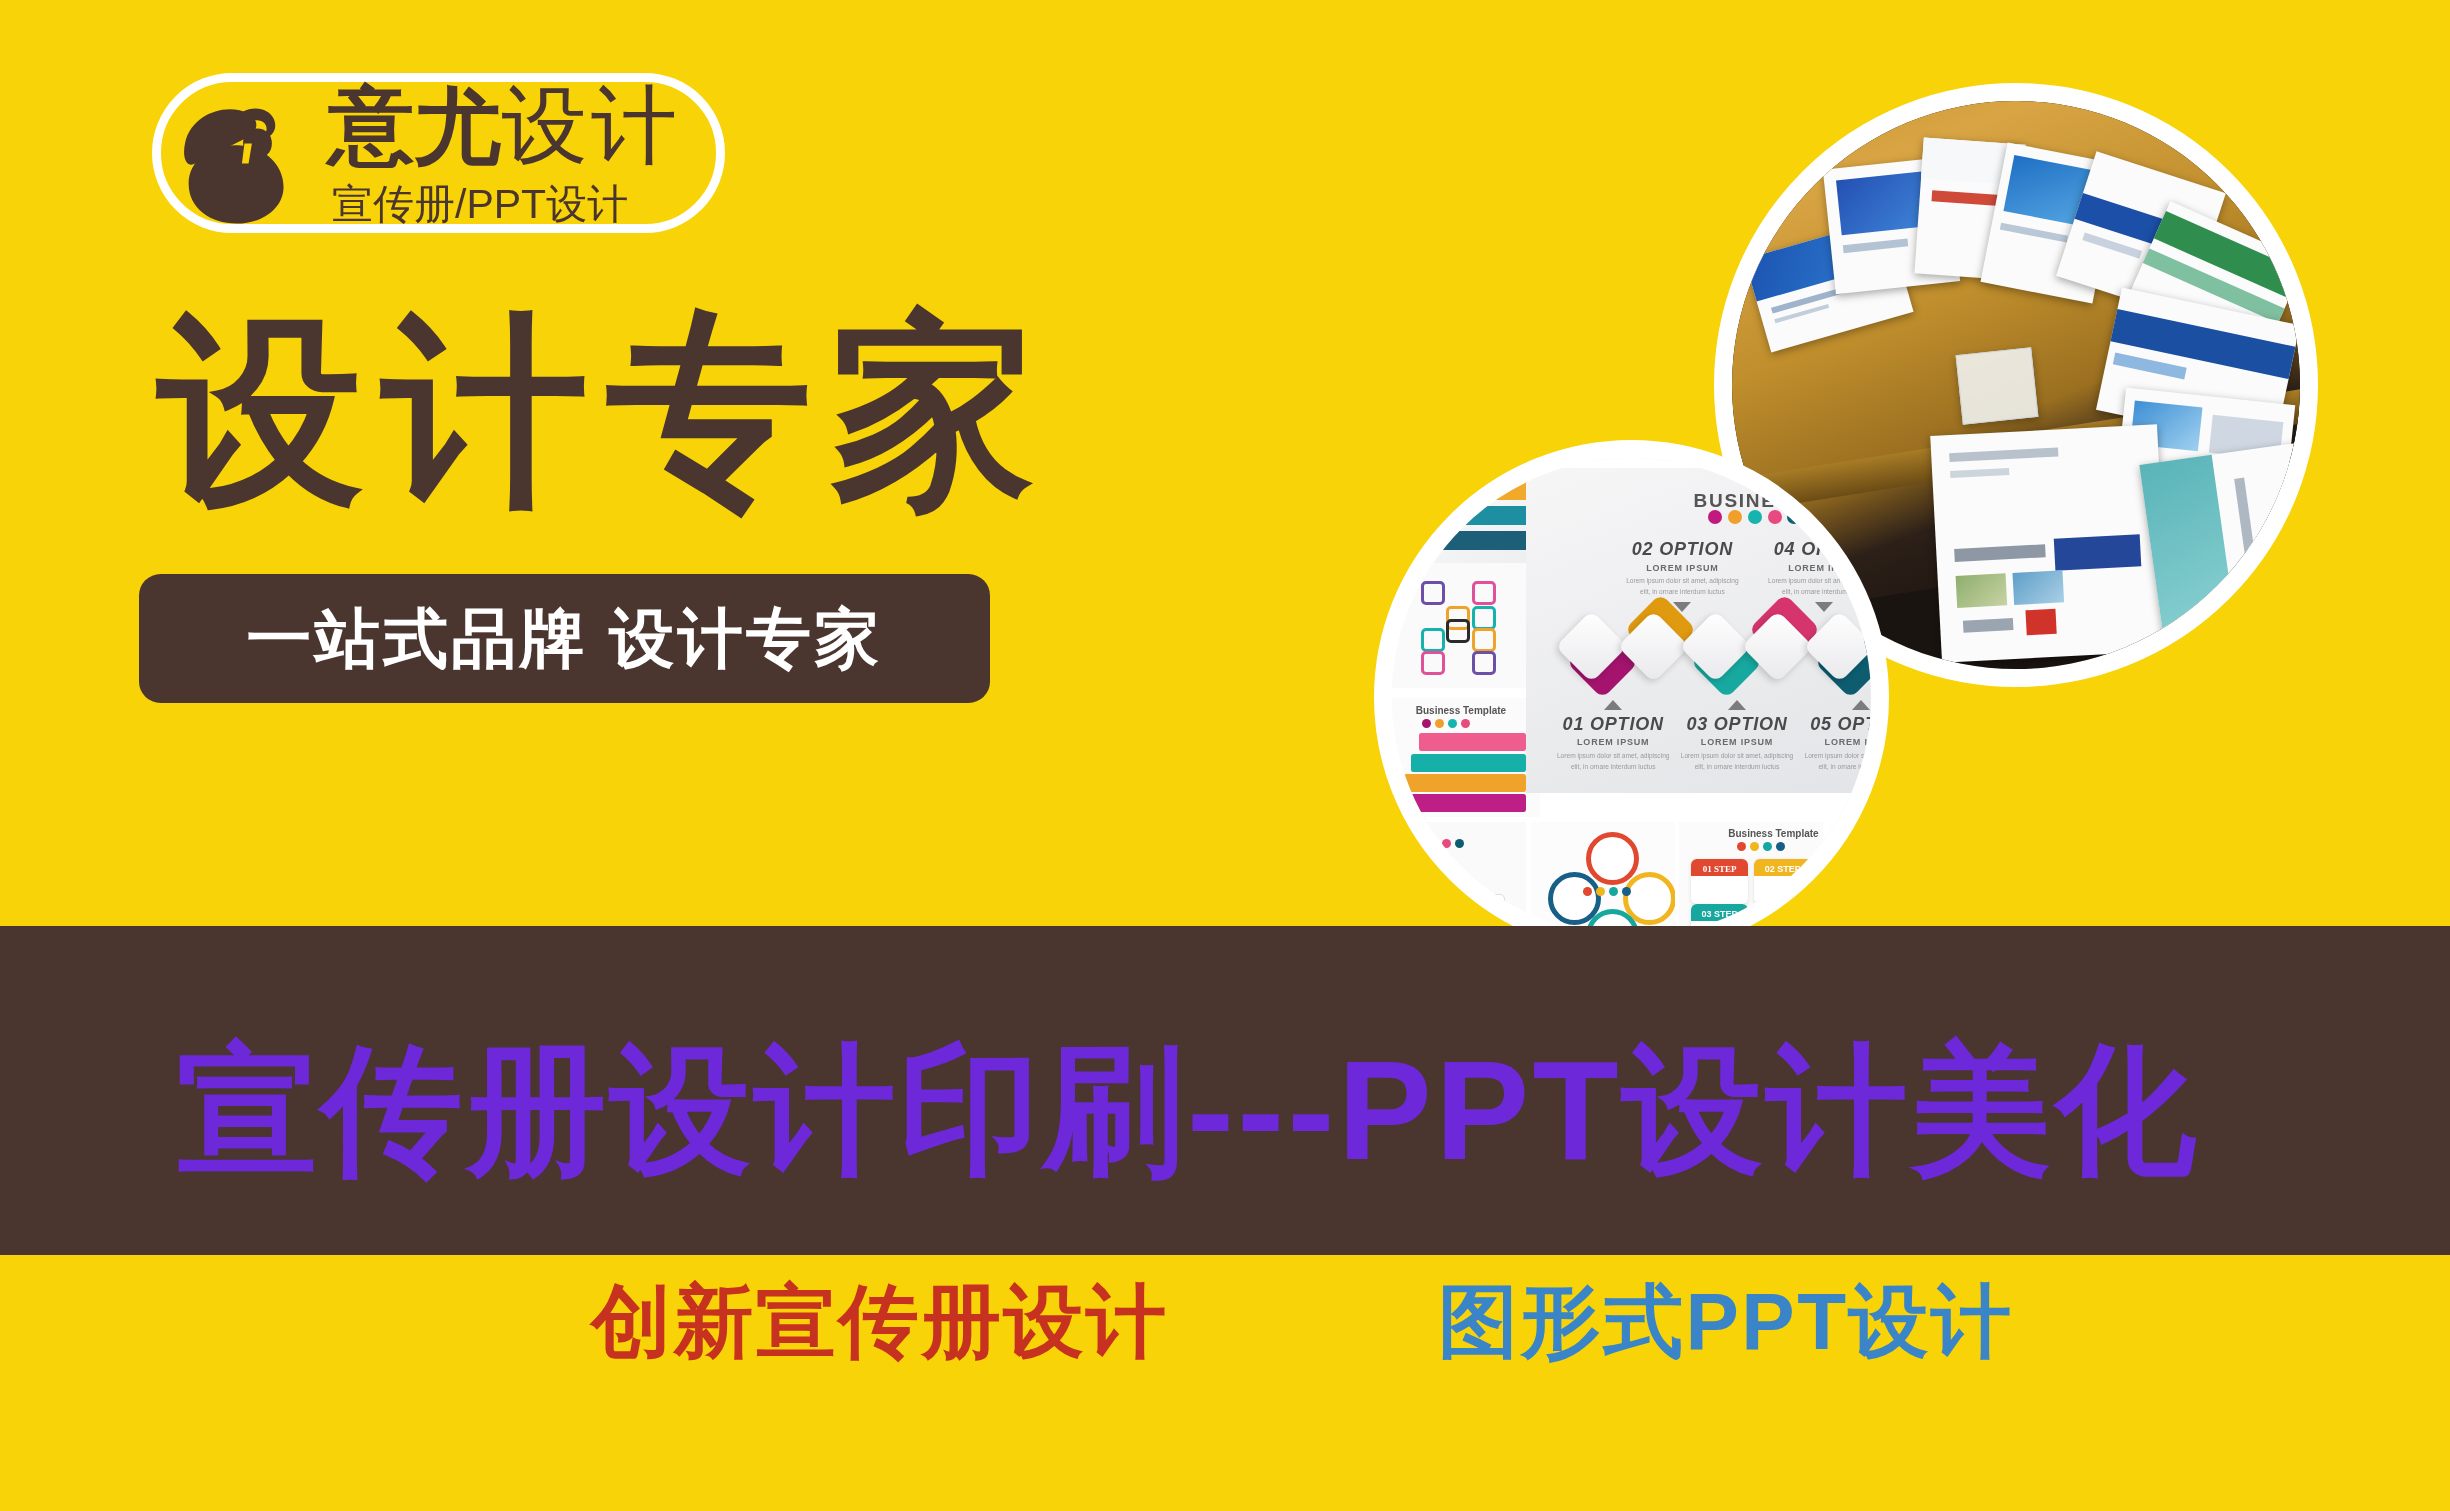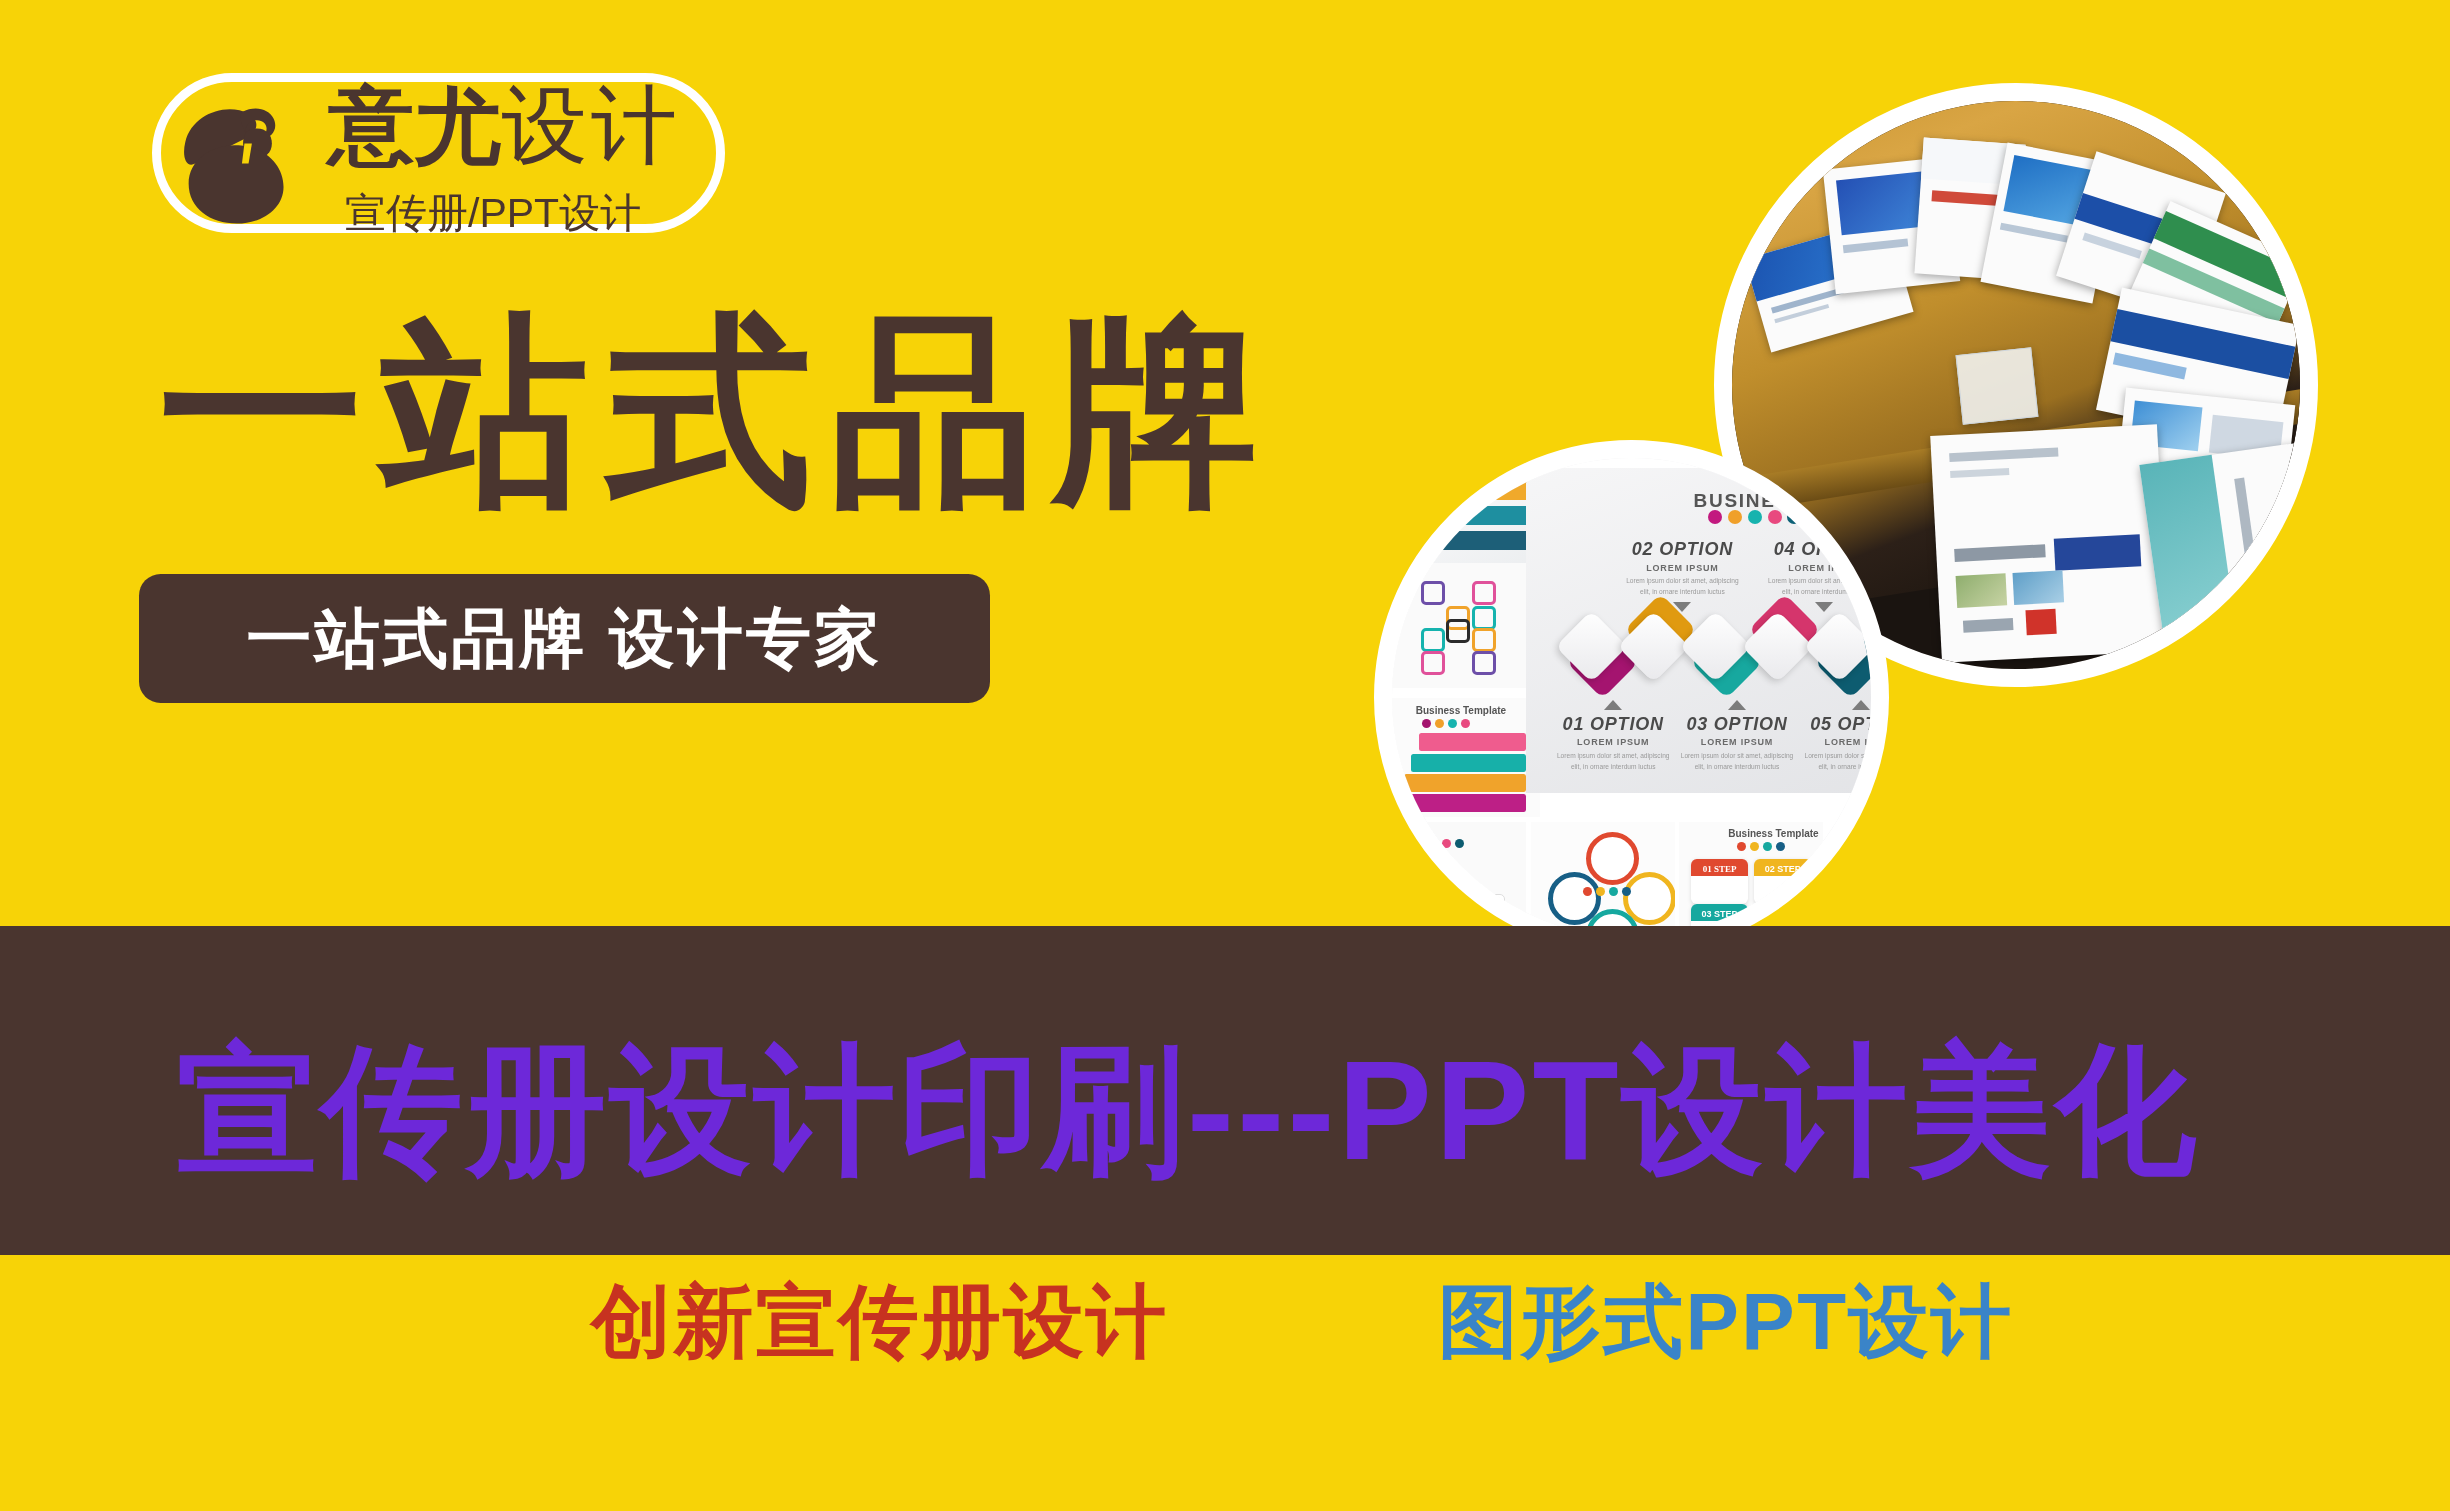--- a/index.html
+++ b/index.html
@@ -22,24 +22,23 @@
   .logo-text-wrap{
     position:absolute;left:328px;top:80px;width:390px;height:149px;text-align:right;
   }
   .logo-title{
     position:absolute;left:0;top:-3.3px;height:96px;line-height:96px;
     white-space:nowrap;color:#4a352f;letter-spacing:0.8px;
   }
   .logo-title .t-bold{font-size:86px;font-weight:bold;}
   .logo-title .t-thin{font-size:86px;font-weight:200;letter-spacing:3.3px;}
   .logo-sub{
-    position:absolute;left:17px;top:97px;
+    position:absolute;left:4px;top:97px;
     font-size:41px;font-weight:300;color:#4a352f;white-space:nowrap;
     letter-spacing:0px;
-    margin-top:9px;
   }
 
   
   .headline{
     position:absolute;left:158px;top:309px;
     font-size:206px;font-weight:bold;color:#4a352f;
     letter-spacing:18px;white-space:nowrap;line-height:1;
   }
 
   
@@ -157,21 +156,21 @@
     </svg>
   </div>
 
   <div class="logo-text-wrap">
     <div class="logo-title">
       <span class="t-bold">意尤</span><span class="t-thin">设计</span>
     </div>
     <div class="logo-sub">宣传册/PPT设计</div>
   </div>
 
-  <div class="headline">一站式品牌</div>
+  <div class="headline">设计专家</div>
 
   <div class="pill">
     <span class="pill-text">一站式品牌 设计专家</span>
   </div>
 
   <div class="circle-big">
     <div class="photo">
       <div class="desk"></div>
       <div class="desk-edge"></div>
 

